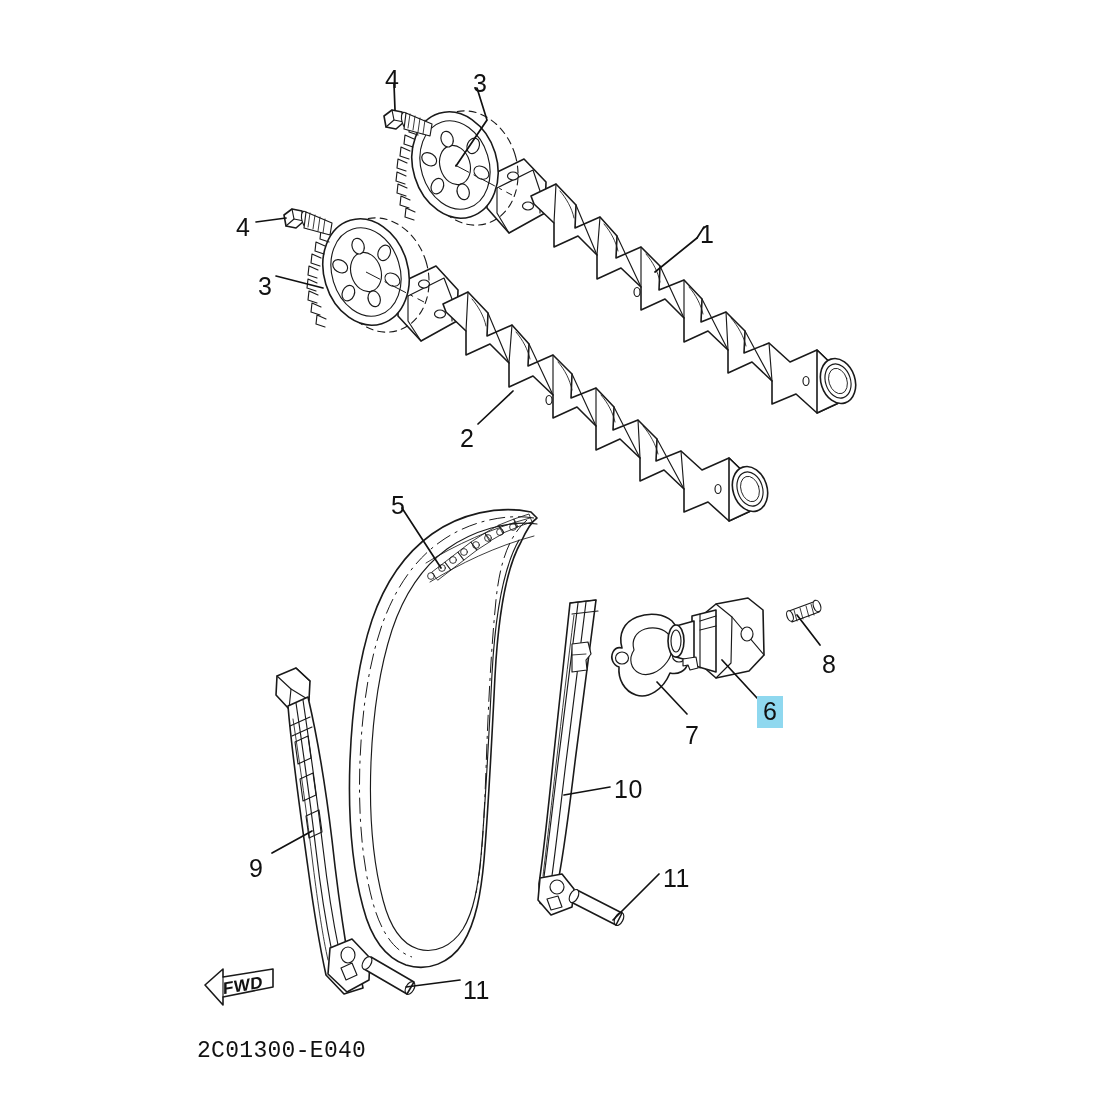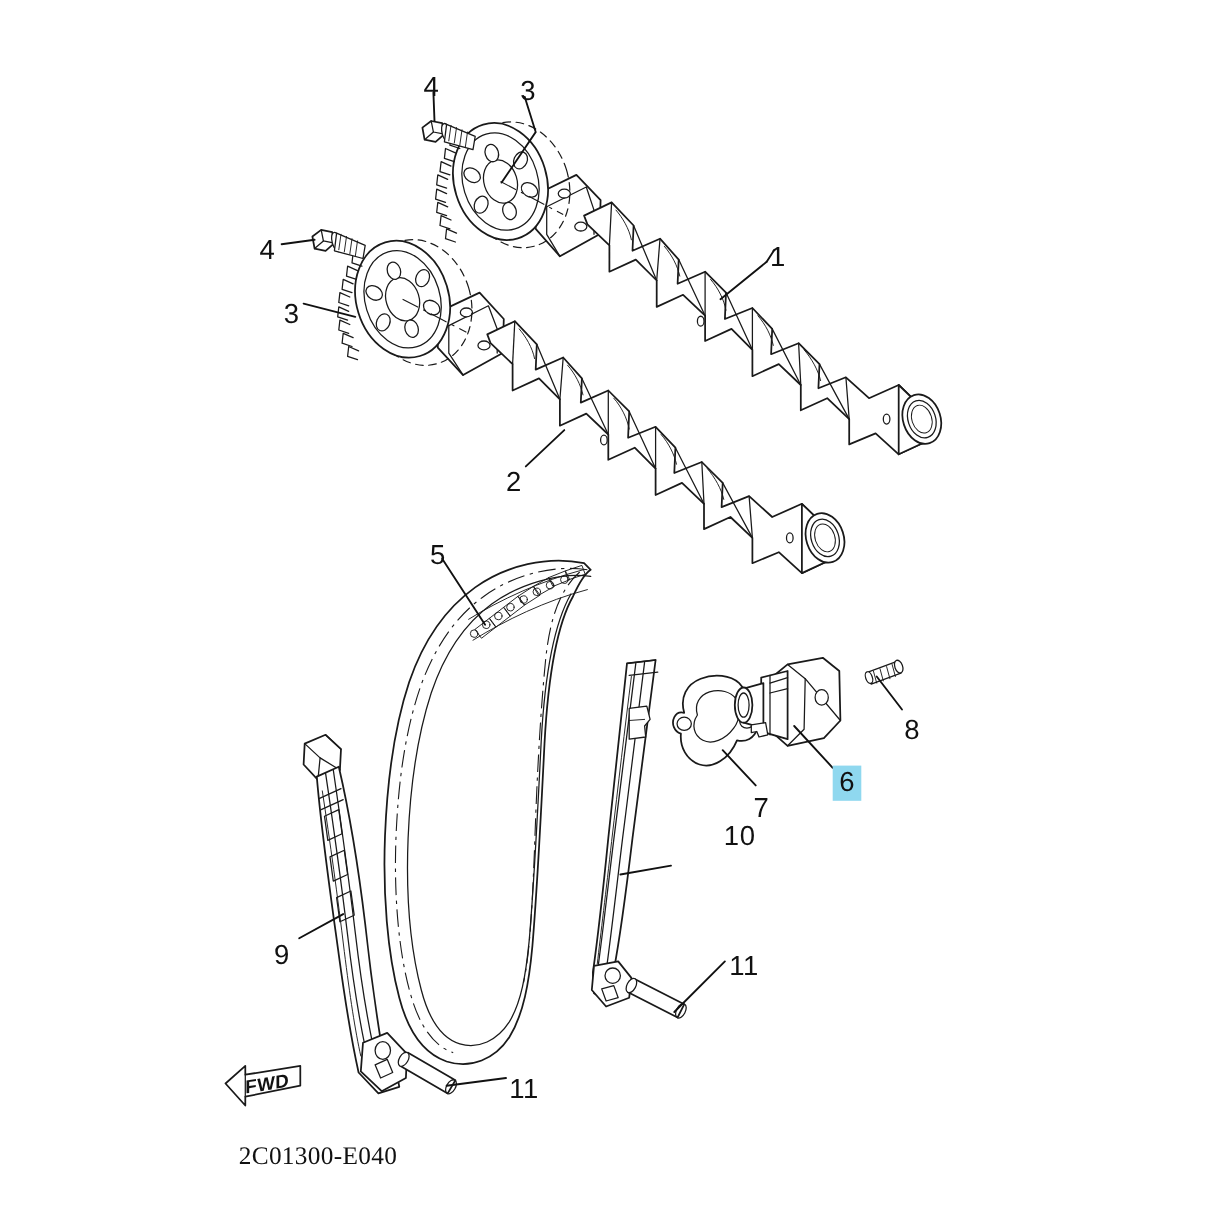--- a/index.html
+++ b/index.html
@@ -96,23 +96,23 @@
   }
   .callout.highlighted {
     background: #8fd8ef;
     padding: 3px 6px 4px 6px;
     color: #111111;
   }
 
   
   #diagram-code {
     position: absolute;
-    left: 217px;
+    left: 197px;
     top: 1038px;
-    font-family: Liberation Serif, serif;
+    font-family: Liberation Mono, monospace;
     font-size: 23px;
     color: #111111;
     letter-spacing: 0.3px;
     white-space: nowrap;
   }
 
   #fwd-marker {
     position: absolute;
     left: 203px;
     top: 963px;
@@ -542,21 +542,21 @@
   <div class="callout" style="left:460px; top:426px;">2</div>
   <div class="callout" style="left:473px; top:71px;">3</div>
   <div class="callout" style="left:258px; top:274px;">3</div>
   <div class="callout" style="left:385px; top:67px;">4</div>
   <div class="callout" style="left:236px; top:215px;">4</div>
   <div class="callout" style="left:391px; top:493px;">5</div>
   <div class="callout highlighted" style="left:757px; top:696px;">6</div>
   <div class="callout" style="left:685px; top:723px;">7</div>
   <div class="callout" style="left:822px; top:652px;">8</div>
   <div class="callout" style="left:249px; top:856px;">9</div>
-  <div class="callout" style="left:614px; top:748px;margin-left:44px;">10</div>
+  <div class="callout" style="left:614px; top:777px;">10</div>
   <div class="callout" style="left:463px; top:978px;">11</div>
   <div class="callout" style="left:663px; top:866px;">11</div>
 
   <div id="fwd-marker">
     <svg width="74" height="50" viewBox="0 0 74 50">
       <path class="fillw" d="M2,22 L20,6 L20,14 L70,6 L70,24 L20,34 L20,42 Z"></path>
       <path class="ln-thin" d="M20,14 L20,34"></path>
     </svg>
     <div class="fwd-text">FWD</div>
   </div>

